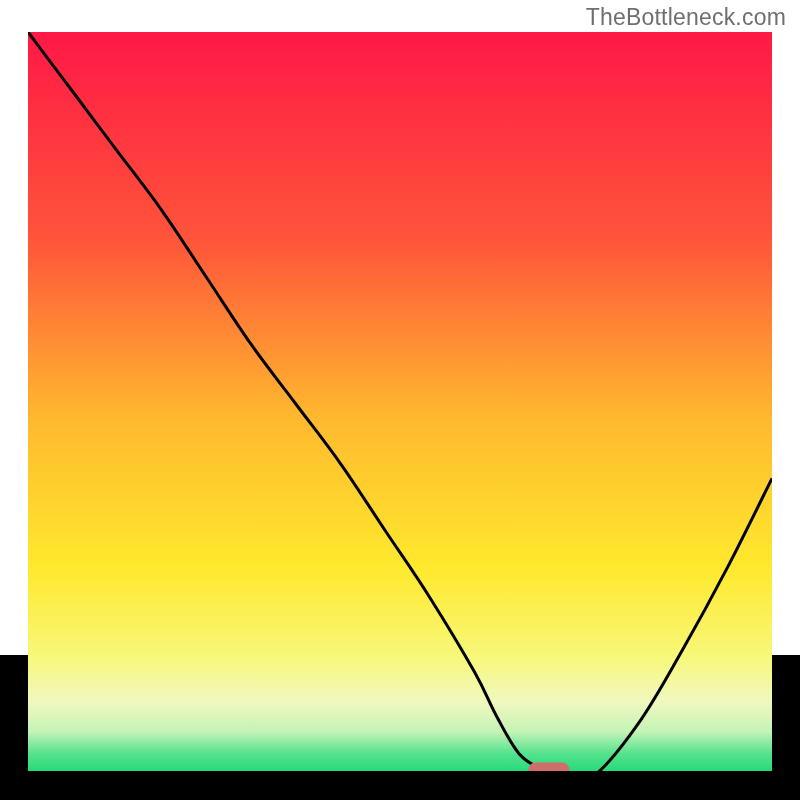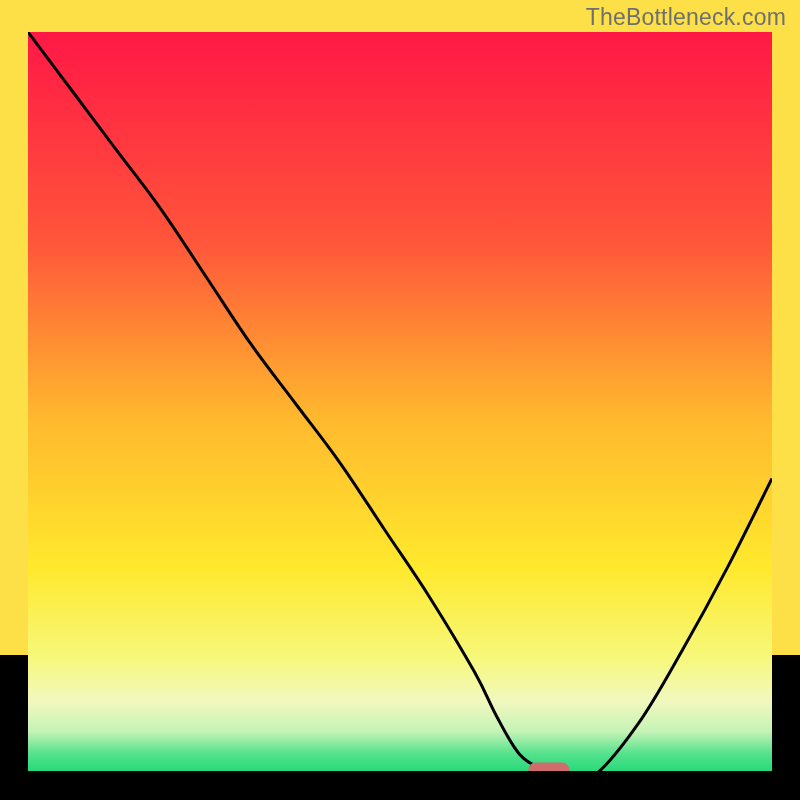--- a/index.html
+++ b/index.html
@@ -8,21 +8,21 @@
     width: 800px;
     height: 800px;
     background: #000;
     overflow: hidden;
     font-family: Arial, Helvetica, sans-serif;
   }
   .frame {
     position: relative;
     width: 800px;
     height: 655px;
-    background: #fde047;
+    background: #ffffff;
     text-align: right;
   }
   .watermark {
     position: absolute;
     top: 4px;
     right: 14px;
     color: #6f6f6f;
     font-size: 23px;
     font-weight: 500;
     letter-spacing: 0.2px;

